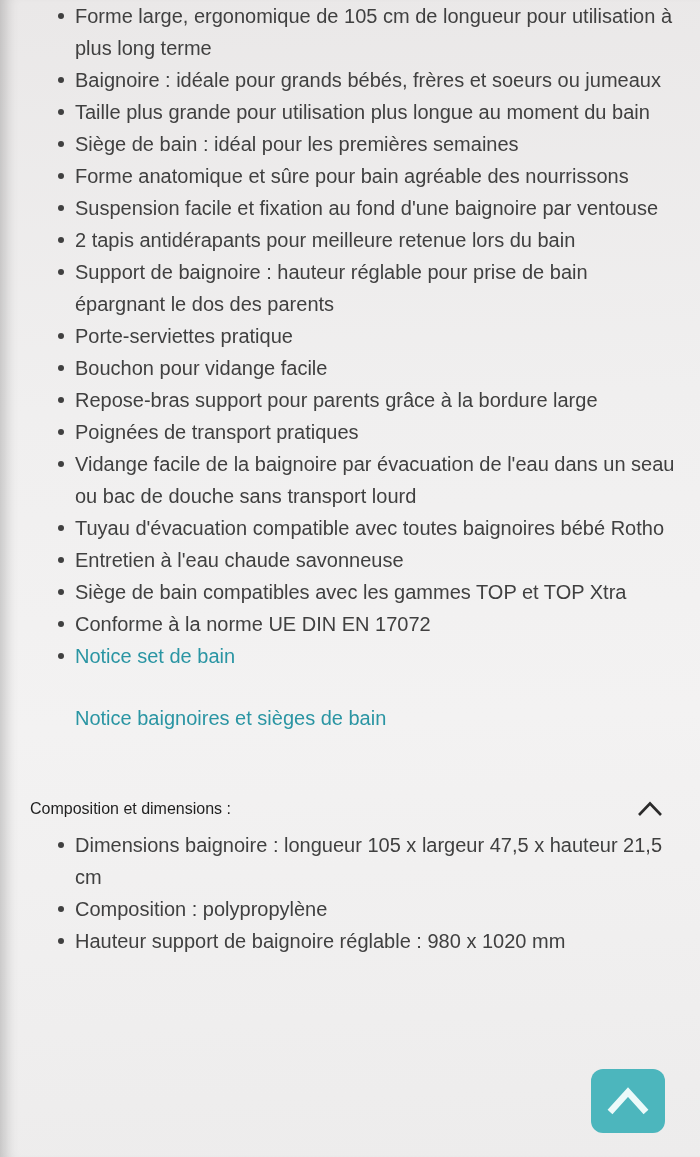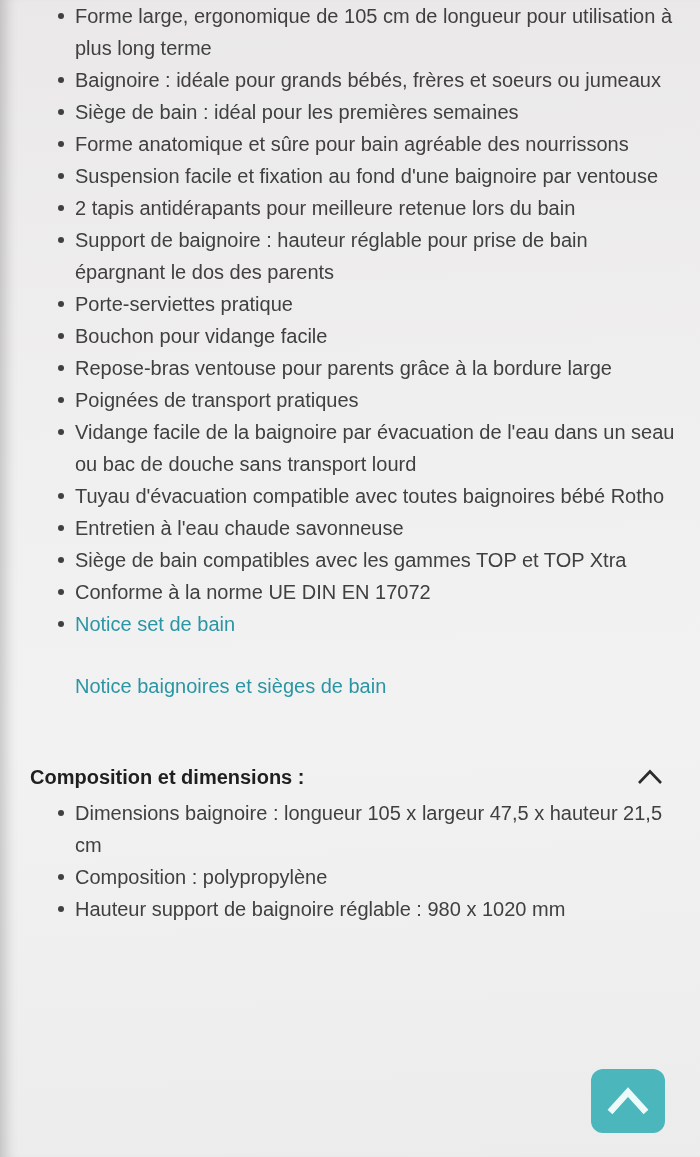--- a/index.html
+++ b/index.html
@@ -50,21 +50,21 @@
     margin:30px 0 0 45px;
     font-size:20px;line-height:32px;
     color:var(--link-color);cursor:pointer;
   }
   .section{margin-top:60px;}
   .section-header{
     display:flex;align-items:center;justify-content:space-between;
     padding-right:17px;height:30px;cursor:pointer;
   }
   .section-title{
-    font-size:20px;font-weight:bold;color:var(--heading-color);
+    font-size:16px;font-weight:normal;color:var(--heading-color);
   }
   .section .bullet-list{margin-top:5px;}
   .chevron-small{display:block;}
   .scroll-top-btn{
     position:absolute;left:591px;top:1069px;
     width:74px;height:64px;border:none;border-radius:12px;
     background:var(--scroll-button-color);
     display:flex;align-items:center;justify-content:center;
     cursor:pointer;z-index:5;padding:0;
   }
@@ -73,37 +73,38 @@
 <body>
 
 <div class="content">
 
   <ul class="bullet-list">
 
       <li>Forme large, ergonomique de 105 cm de longueur pour utilisation à plus long terme</li>
 
       <li>Baignoire : idéale pour grands bébés, frères et soeurs ou jumeaux</li>
 
+      <li>Taille plus grande pour utilisation plus longue au moment du bain</li>
 
       <li>Siège de bain : idéal pour les premières semaines</li>
 
       <li>Forme anatomique et sûre pour bain agréable des nourrissons</li>
 
       <li>Suspension facile et fixation au fond d'une baignoire par ventouse</li>
 
       <li>2 tapis antidérapants pour meilleure retenue lors du bain</li>
 
       <li>Support de baignoire : hauteur réglable pour prise de bain épargnant le dos des parents</li>
 
 
       <li>Porte-serviettes pratique</li>
 
       <li>Bouchon pour vidange facile</li>
 
-      <li>Repose-bras ventouse pour parents grâce à la bordure large</li>
+      <li>Repose-bras support pour parents grâce à la bordure large</li>
 
       <li>Poignées de transport pratiques</li>
 
       <li>Vidange facile de la baignoire par évacuation de l'eau dans un seau ou bac de douche sans transport lourd</li>
 
       <li>Tuyau d'évacuation compatible avec toutes baignoires bébé Rotho</li>
 
       <li>Entretien à l'eau chaude savonneuse</li>
 
       <li>Siège de bain compatibles avec les gammes TOP et TOP Xtra</li>

